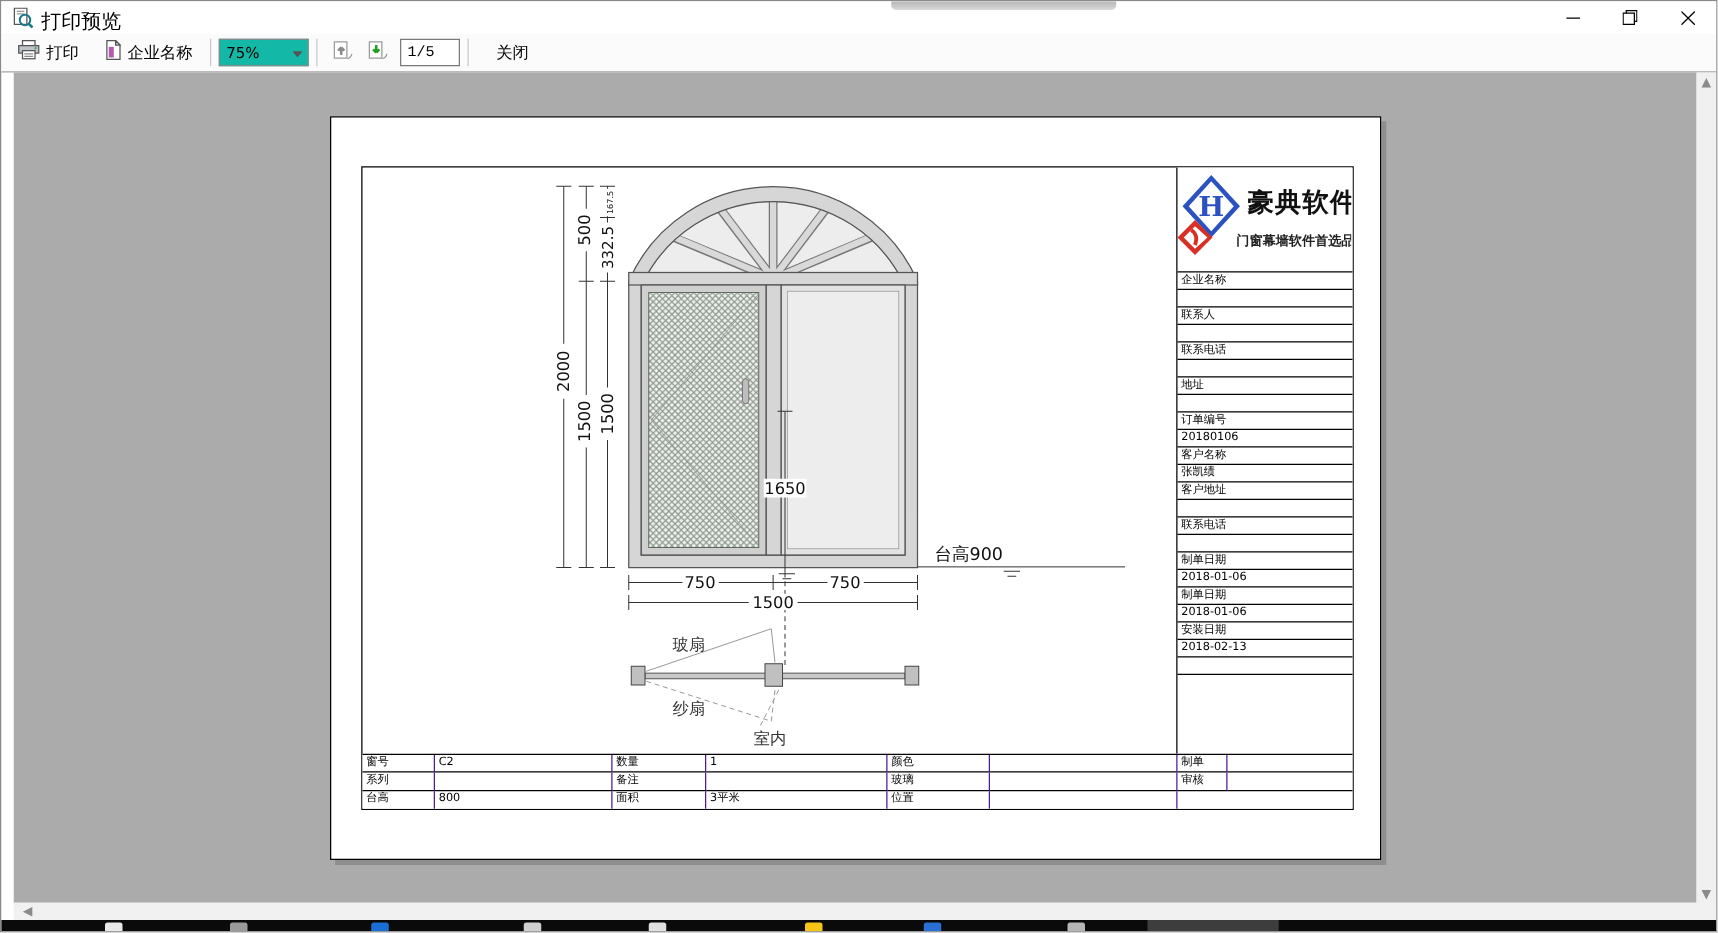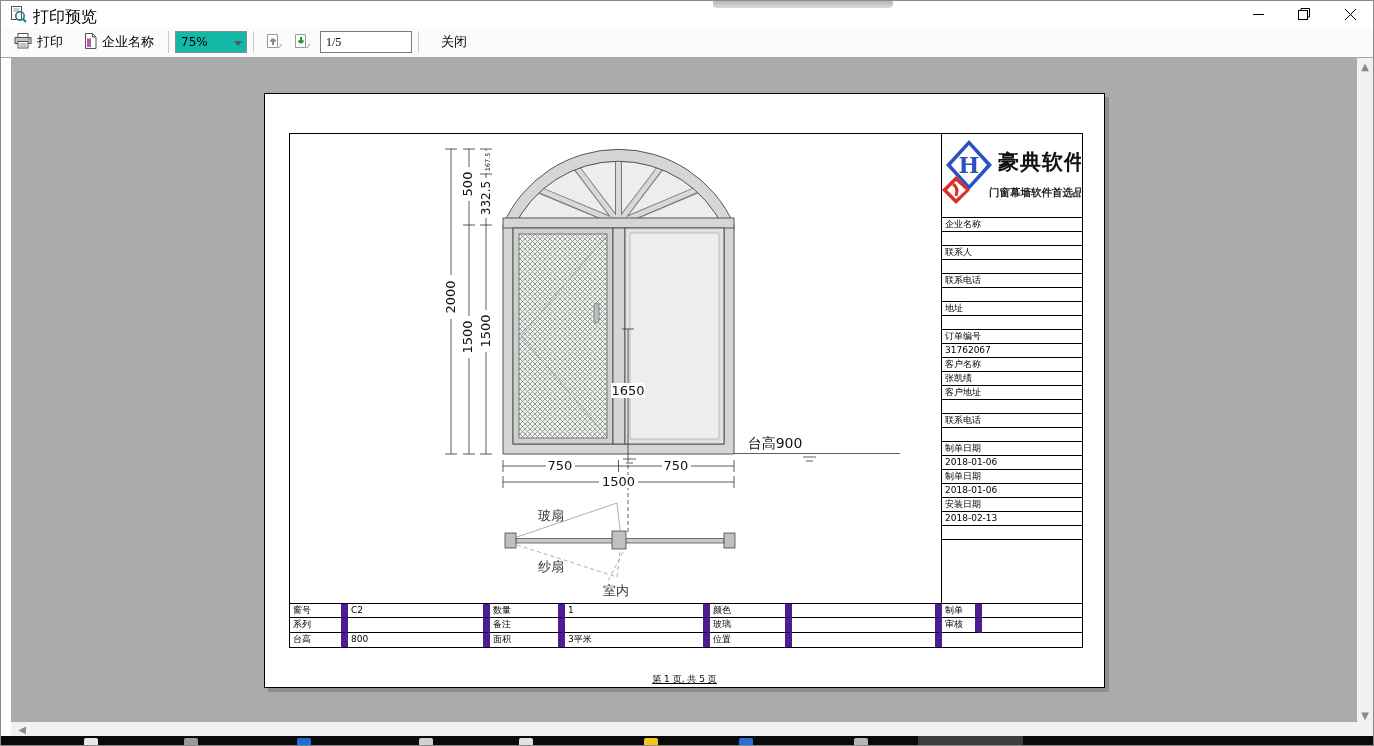--- a/index.html
+++ b/index.html
@@ -21,22 +21,22 @@
   .toolbar { position:absolute; left:0; top:26px; width:100%; height:31px; background:#fbfbfb;
              border-bottom:1px solid #a6a6a6; display:flex; align-items:center; font-size:13px; }
   .tb-btn { display:flex; align-items:center; gap:5px; padding:3px 7px; margin-left:5px;
             cursor:default; border:1px solid transparent;text-align:right; }
   .tb-sep { width:1px; height:22px; background:#c9c9c9; margin:0 6px; }
   .combobox { width:72px; height:22px; border:1px solid #8a8a8a; background:#14b8a6; display:flex;
               align-items:center; position:relative; font-size:12px; padding-left:5px; }
   .combobox .chev { position:absolute; right:4px; top:9px; width:0; height:0;
                     border-left:4px solid transparent; border-right:4px solid transparent;
                     border-top:5px solid #555; }
-  .page-input { width:92px; height:22px; border:1px solid #7a7a7a; font-size:12px; padding-left:5px;
-                font-family:Liberation Serif, serif; }
+  .page-input { width:48px; height:22px; border:1px solid #7a7a7a; font-size:12px; padding-left:5px;
+                font-family:Liberation Mono, monospace; }
   .nav-btn { width:26px; height:24px; display:flex; align-items:center; justify-content:center; margin:0 1px; }
   .close-btn { padding:4px 10px; }
 
   
   .preview { position:absolute; left:10px; top:57px; width:1348px; height:666px; background:#ababab; }
   .page { position:absolute; left:253px; top:35px; width:841px; height:595px; background:#fff;
           border:1px solid #000; box-shadow:4px 4px 0 #8e8e8e; }
 
   .frame { position:absolute; left:24px; top:39px; width:794px; height:515px; border:1px solid #000; }
   .drawing-svg { position:absolute; left:0; top:0; }
@@ -46,21 +46,21 @@
   .info-panel { position:absolute; top:0; right:0; width:141px; height:469px; border-left:1px solid #000; background:#fff; }
   .logo-box { width:100%; height:84px; border-bottom:1px solid #000; overflow:hidden; }
   .info-row { width:100%; height:14px; border-bottom:1px solid #000; font-size:9px; line-height:13px;
               padding-left:3px; overflow:hidden; white-space:nowrap; color:#000; }
   .info-fill { width:100%; height:62px; }
 
   
   .spec-table { position:absolute; left:0; bottom:0; width:792px; height:44px; border-top:1px solid #000;
                 display:grid; grid-template-columns:58px 142px 75px 145px 82px 150px 40px 1fr;
                 grid-auto-rows:1fr; background:#fff; }
-  .cell { border-right:7px solid #4c1d95; border-bottom:1px solid #000; font-size:9px; line-height:13px;
+  .cell { border-right:1px solid #4c1d95; border-bottom:1px solid #000; font-size:9px; line-height:13px;
           padding-left:3px; overflow:hidden; white-space:nowrap; }
   .cell.last-col { border-right:none; }
   .cell.last-row { border-bottom:none; }
   .cell.merge { grid-column:7 / 9; border-right:none; }
 
   .page-footer { position:absolute; left:0; top:579px; width:100%; text-align:center; font-size:9px;
                  text-decoration:underline; color:#000; }
 
   
   .v-scroll { position:absolute; right:0; top:57px; width:16px; height:666px; background:#f0f0f0; }
@@ -308,21 +308,21 @@
           </div>
           <div class="info-row">企业名称</div>
           <div class="info-row"></div>
           <div class="info-row">联系人</div>
           <div class="info-row"></div>
           <div class="info-row">联系电话</div>
           <div class="info-row"></div>
           <div class="info-row">地址</div>
           <div class="info-row"></div>
           <div class="info-row">订单编号</div>
-          <div class="info-row">31762067</div>
+          <div class="info-row">20180106</div>
           <div class="info-row">客户名称</div>
           <div class="info-row">张凯绩</div>
           <div class="info-row">客户地址</div>
           <div class="info-row"></div>
           <div class="info-row">联系电话</div>
           <div class="info-row"></div>
           <div class="info-row">制单日期</div>
           <div class="info-row">2018-01-06</div>
           <div class="info-row">制单日期</div>
           <div class="info-row">2018-01-06</div>
@@ -352,21 +352,20 @@
           <div class="cell last-row">台高</div>
           <div class="cell last-row">800</div>
           <div class="cell last-row">面积</div>
           <div class="cell last-row">3平米</div>
           <div class="cell last-row">位置</div>
           <div class="cell last-row"></div>
           <div class="cell last-row merge last-col"></div>
         </div>
       </div>
 
-      <div class="page-footer">第 1 页, 共 5 页</div>
     </div>
   </div>
 
   <div class="v-scroll">
     <div class="arr" style="top:0">▲</div>
     <div class="arr" style="bottom:0">▼</div>
   </div>
   <div class="h-scroll">
     <div class="arr">◀</div>
   </div>

